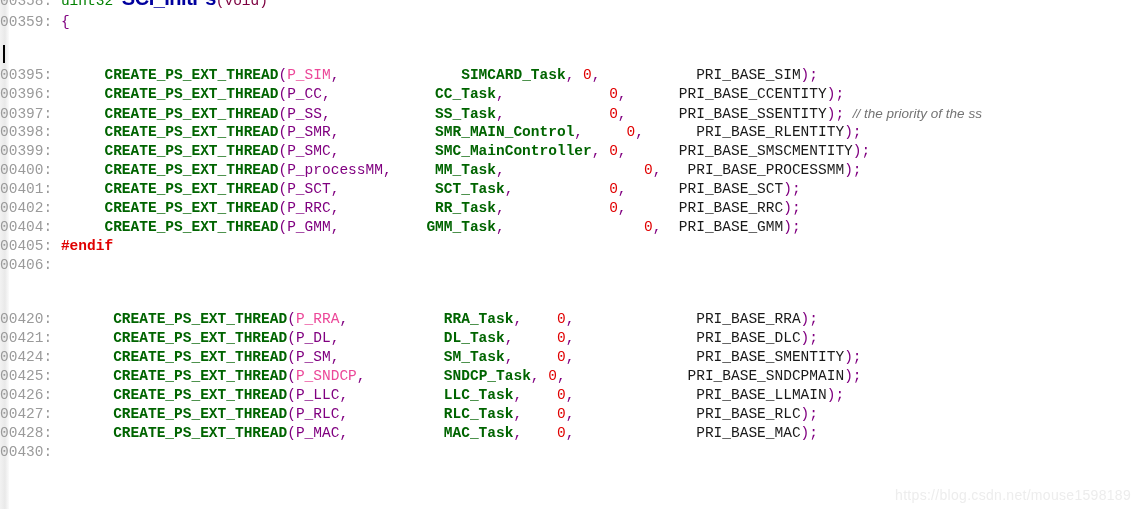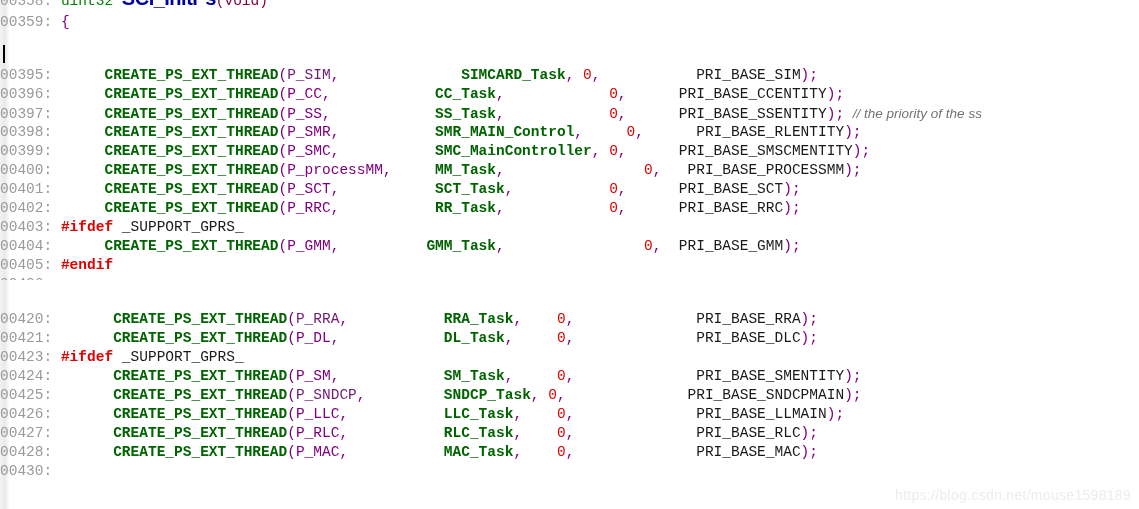--- a/index.html
+++ b/index.html
@@ -68,21 +68,21 @@
   .ln {
     color: #9a9a9a;
     font-size: 14.5px;
   }                 
   .t-type    { color: #008000; }                 
   .t-fn      { color: #00009e; font-family: "Liberation Sans", sans-serif;
                font-weight: bold; font-size: 20px; letter-spacing: -0.5px; }
   .t-punct   { color: #800080; }                 
   .t-macro   { color: #006400; font-weight: bold; }  
   .t-param   { color: #800080; margin-top: 48px; }                 
-  .t-param-hl{ color: #701a75; margin-top: 20px; }                 
+  .t-param-hl{ color: #ec4899; margin-top: 20px; }                 
   .t-task    { color: #006400; font-weight: bold; }  
   .t-num     { color: #e00000; }                 
   .t-pri     { color: #1a1a1a; }                 
   .t-pp      { color: #e00000; font-weight: bold; }  
   .t-ppid    { color: #1a1a1a; }                 
   .t-void    { color: #7d0040; }                 
   .t-comment { color: #737373; font-style: italic;
                font-family: "Liberation Sans", sans-serif; font-size: 13.5px; }
 
   .watermark {
@@ -111,29 +111,27 @@
     </div>
   <div class="block" id="block-mid">
       <div class="line"><span class="ln">00395:</span><span class="t-pri">      </span><span class="t-macro">CREATE_PS_EXT_THREAD</span><span class="t-punct">(</span><span class="t-param-hl">P_SIM</span><span class="t-punct">,</span><span class="t-pri">              </span><span class="t-task">SIMCARD_Task</span><span class="t-punct">,</span><span class="t-pri"> </span><span class="t-num">0</span><span class="t-punct">,</span><span class="t-pri">           </span><span class="t-pri">PRI_BASE_SIM</span><span class="t-punct">);</span></div>
       <div class="line"><span class="ln">00396:</span><span class="t-pri">      </span><span class="t-macro">CREATE_PS_EXT_THREAD</span><span class="t-punct">(</span><span class="t-param">P_CC</span><span class="t-punct">,</span><span class="t-pri">            </span><span class="t-task">CC_Task</span><span class="t-punct">,</span><span class="t-pri">            </span><span class="t-num">0</span><span class="t-punct">,</span><span class="t-pri">      </span><span class="t-pri">PRI_BASE_CCENTITY</span><span class="t-punct">);</span></div>
       <div class="line"><span class="ln">00397:</span><span class="t-pri">      </span><span class="t-macro">CREATE_PS_EXT_THREAD</span><span class="t-punct">(</span><span class="t-param">P_SS</span><span class="t-punct">,</span><span class="t-pri">            </span><span class="t-task">SS_Task</span><span class="t-punct">,</span><span class="t-pri">            </span><span class="t-num">0</span><span class="t-punct">,</span><span class="t-pri">      </span><span class="t-pri">PRI_BASE_SSENTITY</span><span class="t-punct">);</span><span class="t-pri"> </span><span class="t-comment">// the priority of the ss</span></div>
       <div class="line"><span class="ln">00398:</span><span class="t-pri">      </span><span class="t-macro">CREATE_PS_EXT_THREAD</span><span class="t-punct">(</span><span class="t-param">P_SMR</span><span class="t-punct">,</span><span class="t-pri">           </span><span class="t-task">SMR_MAIN_Control</span><span class="t-punct">,</span><span class="t-pri">     </span><span class="t-num">0</span><span class="t-punct">,</span><span class="t-pri">      </span><span class="t-pri">PRI_BASE_RLENTITY</span><span class="t-punct">);</span></div>
       <div class="line"><span class="ln">00399:</span><span class="t-pri">      </span><span class="t-macro">CREATE_PS_EXT_THREAD</span><span class="t-punct">(</span><span class="t-param">P_SMC</span><span class="t-punct">,</span><span class="t-pri">           </span><span class="t-task">SMC_MainController</span><span class="t-punct">,</span><span class="t-pri"> </span><span class="t-num">0</span><span class="t-punct">,</span><span class="t-pri">      </span><span class="t-pri">PRI_BASE_SMSCMENTITY</span><span class="t-punct">);</span></div>
       <div class="line"><span class="ln">00400:</span><span class="t-pri">      </span><span class="t-macro">CREATE_PS_EXT_THREAD</span><span class="t-punct">(</span><span class="t-param">P_processMM</span><span class="t-punct">,</span><span class="t-pri">     </span><span class="t-task">MM_Task</span><span class="t-punct">,</span><span class="t-pri">                </span><span class="t-num">0</span><span class="t-punct">,</span><span class="t-pri">   </span><span class="t-pri">PRI_BASE_PROCESSMM</span><span class="t-punct">);</span></div>
       <div class="line"><span class="ln">00401:</span><span class="t-pri">      </span><span class="t-macro">CREATE_PS_EXT_THREAD</span><span class="t-punct">(</span><span class="t-param">P_SCT</span><span class="t-punct">,</span><span class="t-pri">           </span><span class="t-task">SCT_Task</span><span class="t-punct">,</span><span class="t-pri">           </span><span class="t-num">0</span><span class="t-punct">,</span><span class="t-pri">      </span><span class="t-pri">PRI_BASE_SCT</span><span class="t-punct">);</span></div>
       <div class="line"><span class="ln">00402:</span><span class="t-pri">      </span><span class="t-macro">CREATE_PS_EXT_THREAD</span><span class="t-punct">(</span><span class="t-param">P_RRC</span><span class="t-punct">,</span><span class="t-pri">           </span><span class="t-task">RR_Task</span><span class="t-punct">,</span><span class="t-pri">            </span><span class="t-num">0</span><span class="t-punct">,</span><span class="t-pri">      </span><span class="t-pri">PRI_BASE_RRC</span><span class="t-punct">);</span></div>
-      <div class="line"><span class="ln">00403:</span><span class="t-pri"> </span><span class="t-pp">#ifdef</span><span class="t-ppid"> _SUPPORT_GPRS_</span></div>
       <div class="line"><span class="ln">00404:</span><span class="t-pri">      </span><span class="t-macro">CREATE_PS_EXT_THREAD</span><span class="t-punct">(</span><span class="t-param">P_GMM</span><span class="t-punct">,</span><span class="t-pri">          </span><span class="t-task">GMM_Task</span><span class="t-punct">,</span><span class="t-pri">                </span><span class="t-num">0</span><span class="t-punct">,</span><span class="t-pri">  </span><span class="t-pri">PRI_BASE_GMM</span><span class="t-punct">);</span></div>
       <div class="line"><span class="ln">00405:</span><span class="t-pri"> </span><span class="t-pp">#endif</span></div>
       <div class="line"><span class="ln">00406:</span></div>
     </div>
   <div class="block" id="block-bottom" style="margin-top: 14px;">
       <div class="line"><span class="ln">00420:</span><span class="t-pri">       </span><span class="t-macro">CREATE_PS_EXT_THREAD</span><span class="t-punct">(</span><span class="t-param-hl">P_RRA</span><span class="t-punct">,</span><span class="t-pri">           </span><span class="t-task">RRA_Task</span><span class="t-punct">,</span><span class="t-pri">    </span><span class="t-num">0</span><span class="t-punct">,</span><span class="t-pri">              </span><span class="t-pri">PRI_BASE_RRA</span><span class="t-punct">);</span></div>
       <div class="line"><span class="ln">00421:</span><span class="t-pri">       </span><span class="t-macro">CREATE_PS_EXT_THREAD</span><span class="t-punct">(</span><span class="t-param">P_DL</span><span class="t-punct">,</span><span class="t-pri">            </span><span class="t-task">DL_Task</span><span class="t-punct">,</span><span class="t-pri">     </span><span class="t-num">0</span><span class="t-punct">,</span><span class="t-pri">              </span><span class="t-pri">PRI_BASE_DLC</span><span class="t-punct">);</span></div>
-      <div class="line"><span class="ln">00423:</span><span class="t-pri"> </span><span class="t-pp">#ifdef</span><span class="t-ppid"> _SUPPORT_GPRS_</span></div>
       <div class="line"><span class="ln">00424:</span><span class="t-pri">       </span><span class="t-macro">CREATE_PS_EXT_THREAD</span><span class="t-punct">(</span><span class="t-param">P_SM</span><span class="t-punct">,</span><span class="t-pri">            </span><span class="t-task">SM_Task</span><span class="t-punct">,</span><span class="t-pri">     </span><span class="t-num">0</span><span class="t-punct">,</span><span class="t-pri">              </span><span class="t-pri">PRI_BASE_SMENTITY</span><span class="t-punct">);</span></div>
       <div class="line"><span class="ln">00425:</span><span class="t-pri">       </span><span class="t-macro">CREATE_PS_EXT_THREAD</span><span class="t-punct">(</span><span class="t-param-hl">P_SNDCP</span><span class="t-punct">,</span><span class="t-pri">         </span><span class="t-task">SNDCP_Task</span><span class="t-punct">,</span><span class="t-pri"> </span><span class="t-num">0</span><span class="t-punct">,</span><span class="t-pri">              </span><span class="t-pri">PRI_BASE_SNDCPMAIN</span><span class="t-punct">);</span></div>
       <div class="line"><span class="ln">00426:</span><span class="t-pri">       </span><span class="t-macro">CREATE_PS_EXT_THREAD</span><span class="t-punct">(</span><span class="t-param">P_LLC</span><span class="t-punct">,</span><span class="t-pri">           </span><span class="t-task">LLC_Task</span><span class="t-punct">,</span><span class="t-pri">    </span><span class="t-num">0</span><span class="t-punct">,</span><span class="t-pri">              </span><span class="t-pri">PRI_BASE_LLMAIN</span><span class="t-punct">);</span></div>
       <div class="line"><span class="ln">00427:</span><span class="t-pri">       </span><span class="t-macro">CREATE_PS_EXT_THREAD</span><span class="t-punct">(</span><span class="t-param">P_RLC</span><span class="t-punct">,</span><span class="t-pri">           </span><span class="t-task">RLC_Task</span><span class="t-punct">,</span><span class="t-pri">    </span><span class="t-num">0</span><span class="t-punct">,</span><span class="t-pri">              </span><span class="t-pri">PRI_BASE_RLC</span><span class="t-punct">);</span></div>
       <div class="line"><span class="ln">00428:</span><span class="t-pri">       </span><span class="t-macro">CREATE_PS_EXT_THREAD</span><span class="t-punct">(</span><span class="t-param">P_MAC</span><span class="t-punct">,</span><span class="t-pri">           </span><span class="t-task">MAC_Task</span><span class="t-punct">,</span><span class="t-pri">    </span><span class="t-num">0</span><span class="t-punct">,</span><span class="t-pri">              </span><span class="t-pri">PRI_BASE_MAC</span><span class="t-punct">);</span></div>
       <div class="line"><span class="ln">00430:</span></div>
     </div>
 
   <div class="watermark">https://blog.csdn.net/mouse1598189</div>
 </div>

